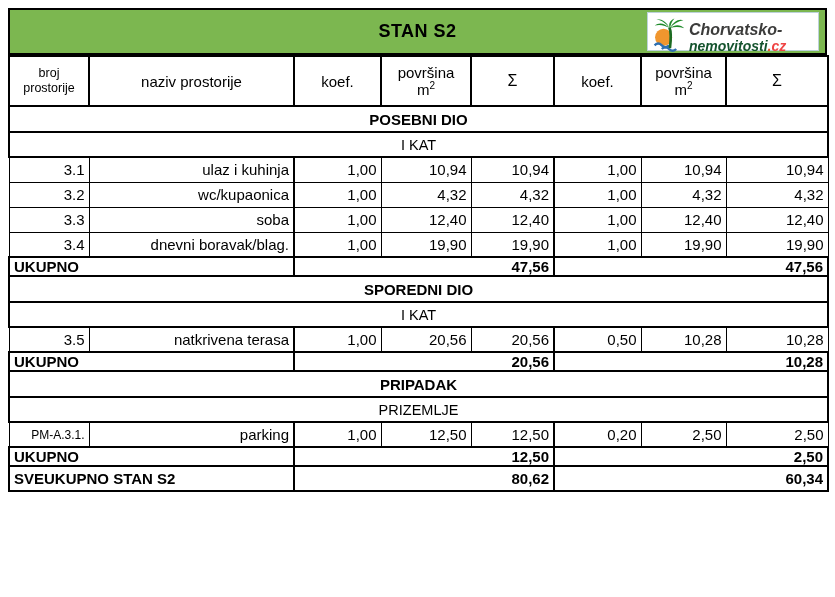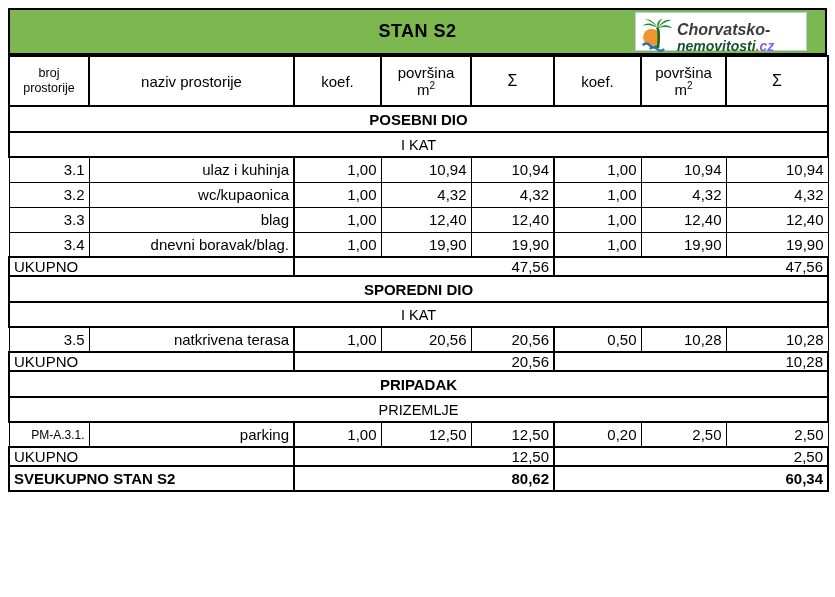--- a/index.html
+++ b/index.html
@@ -17,52 +17,52 @@
     position: relative;
     width: 819px; height: 47px;
     background: #7cb750;
     border: 2px solid #000;
     display: flex; align-items: center; justify-content: center;
   }
   .titlebar .title {
     font-weight: 700; font-size: 18px; letter-spacing: .5px;
   }
   .logo-box {
-    position: absolute; top: 2px; right: 18px;
+    position: absolute; top: 2px; right: 6px;
     width: 172px; height: 39px;
     background: #fff;
     border: 1px solid #bcd2da;
     display: flex; align-items: center;
     padding: 13px 5px 1px 3px;
   }
   .logo-text { font-style: italic; font-weight: 700; line-height: 1.02; margin-left: 2px; white-space: nowrap; }
   .logo-line1 { font-size: 16px; color: #3c3c3b; }
   .logo-line2 { font-size: 14px; }
   .lg-green { color: #14532d; }
   .lg-dot   { color: #e8542e; }
-  .lg-cz    { color: #8b5cf6; }
+  .lg-cz    { color: #ef4444; }
 
   
   table { border-collapse: collapse; table-layout: fixed; width: 819px; }
   td {
     border: 1px solid #000;
     font-size: 15px;
     padding: 0 4px;
     height: 25px;
     overflow: hidden; white-space: nowrap;
   }
   tr.group-hdr td { border-width: 2px; height: 62px; text-align: center; }
   tr.col-hdr td   { border-width: 2px; height: 50px; text-align: center; }
   .broj-hdr { text-align: left; font-size: 12.5px; line-height: 1.2; }
   .sigma { font-size: 16px; }
   sup { font-size: 10px; line-height: 0; }
 
   tr.sec-title td { border-width: 2px; font-weight: 700; text-align: center; height: 26px; }
   tr.sec-sub td   { border-width: 2px; text-align: center; height: 25px; font-size: 14.5px; }
-  tr.total td     { border-width: 2px; font-weight: 400; height: 16px; }
+  tr.total td     { border-width: 2px; font-weight: 700; height: 16px; }
   tr.grand td     { border-width: 2px; font-weight: 700; height: 25px; }
 
   .gb  { border-left-width: 2px !important; }   
   .num { text-align: right; }
   .ctr { text-align: right; }
   .shrink { font-size: 12px; }
 </style>
 </head>
 <body>
 
@@ -146,21 +146,21 @@
       <td class="ctr">wc/kupaonica</td>
       <td class="num gb">1,00</td>
       <td class="num">4,32</td>
       <td class="num">4,32</td>
       <td class="num gb">1,00</td>
       <td class="num">4,32</td>
       <td class="num">4,32</td>
     </tr>
     <tr>
       <td class="ctr">3.3</td>
-      <td class="ctr">blag</td>
+      <td class="ctr">soba</td>
       <td class="num gb">1,00</td>
       <td class="num">12,40</td>
       <td class="num">12,40</td>
       <td class="num gb">1,00</td>
       <td class="num">12,40</td>
       <td class="num">12,40</td>
     </tr>
     <tr>
       <td class="ctr">3.4</td>
       <td class="ctr">dnevni boravak/blag.</td>

